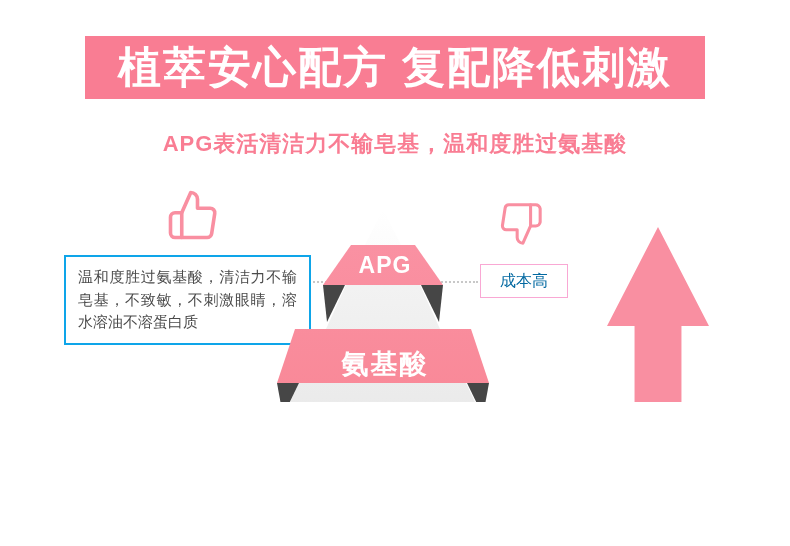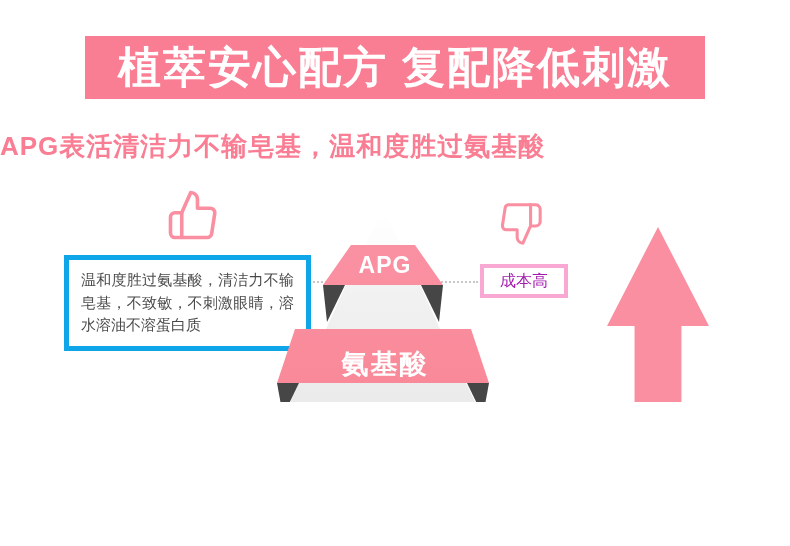--- a/index.html
+++ b/index.html
@@ -8,34 +8,34 @@
     font-family:"Liberation Sans", sans-serif; overflow:hidden;
   }
   .banner {
     position:absolute; left:85px; top:36px; width:620px; height:63px;
     background:#f97d93; color:#ffffff;
     display:flex; align-items:center; justify-content:center;
     font-size:43px; font-weight:800; letter-spacing:2px; white-space:nowrap;
   }
   .subtitle {
     position:absolute; left:0; top:129px; width:100%;
-    text-align:left; color:#f97d93; font-size:26px; font-weight:600;
+    text-align:center; color:#f97d93; font-size:22px; font-weight:600;
     letter-spacing:1px; white-space:nowrap;
   }
   .icon-thumb { position:absolute; }
   .icon-thumb svg { display:block; }
   .pros-box {
     position:absolute; left:64px; top:255px; width:247px; box-sizing:border-box;
-    border:5px solid #0ea5e9; padding:9px 12px;
+    border:2px solid #0ea5e9; padding:9px 12px;
     font-size:15px; line-height:1.5; color:#4a4a4a; text-align:justify;
   }
   .cons-box {
     position:absolute; left:480px; top:264px; width:88px; height:34px; box-sizing:border-box;
-    border:4px solid #f9a8d4; display:flex; align-items:center; justify-content:center;
-    font-size:16px; color:#a21caf;
+    border:1px solid #f9a8d4; display:flex; align-items:center; justify-content:center;
+    font-size:16px; color:#0369a1;
   }
   .dotted { position:absolute; height:0; border-top:2px dotted #c8c8c8; }
   .dotted-left  { left:313px; top:281px; width:30px; }
   .dotted-right { left:430px; top:281px; width:48px; }
 
   .pyramid { position:absolute; left:225px; top:209px; width:320px; height:312px; }
   .shape { position:absolute; left:0; top:0; width:100%; height:100%; }
 
   .apex   { background:linear-gradient(180deg,#ffffff,#e7e7e7);
             clip-path:polygon(158px 0px, 177px 38px, 139px 38px); }

